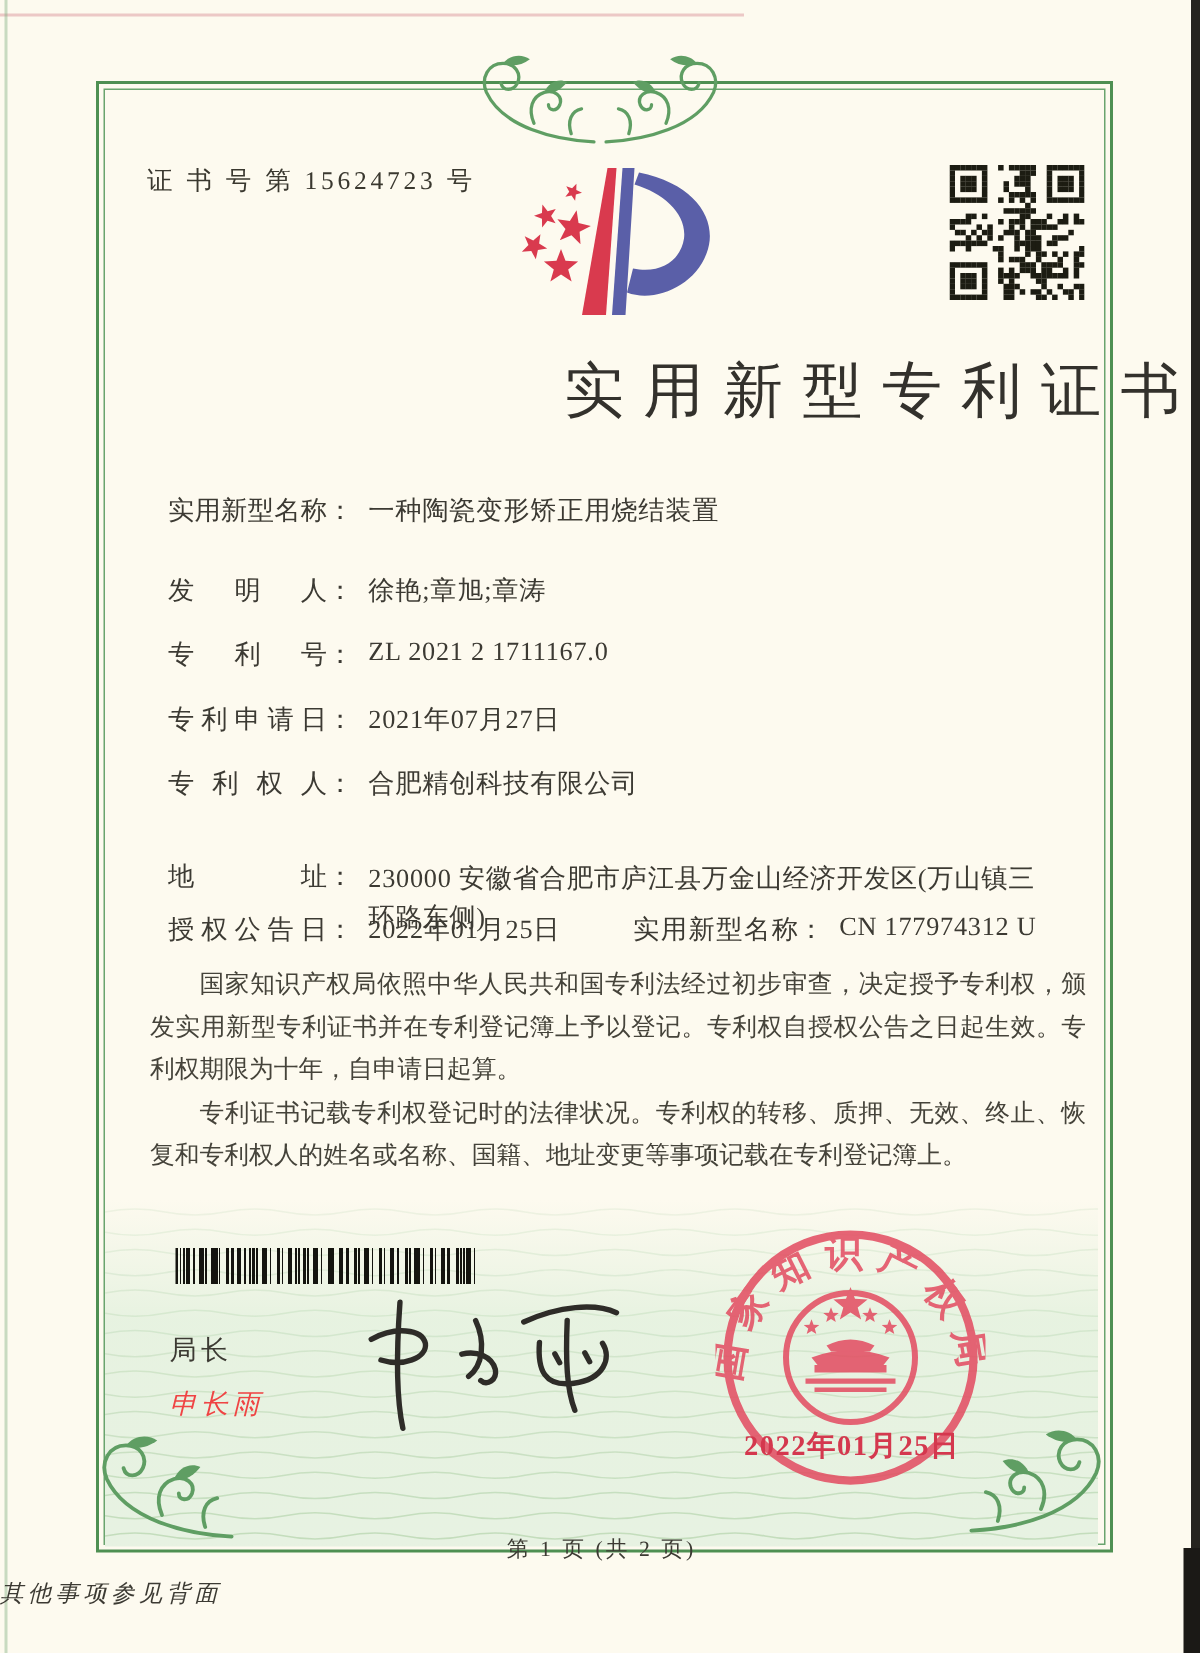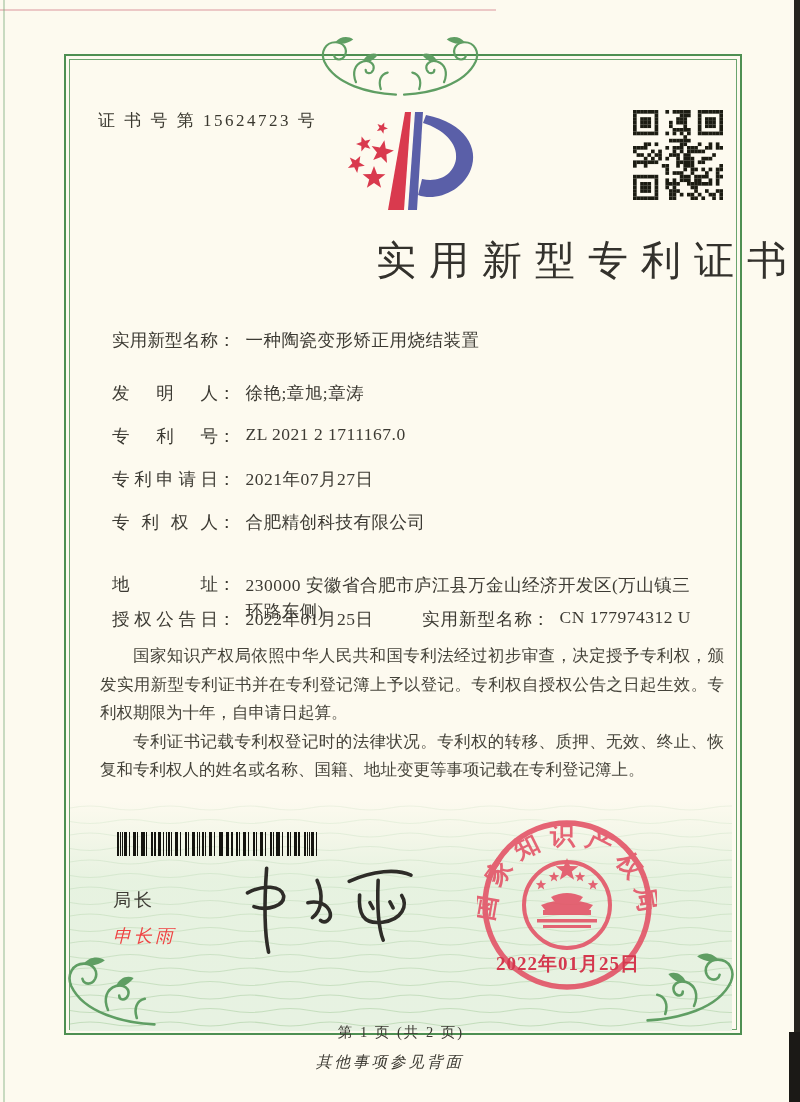--- a/index.html
+++ b/index.html
@@ -33,21 +33,21 @@
   .barcode{position:absolute;left:117px;top:832px;width:200px;height:24px;
     background:
       repeating-linear-gradient(90deg,#14140f 0 2px,transparent 2px 3px,#14140f 3px 4px,transparent 4px 7px,#14140f 7px 10px,transparent 10px 12px,#14140f 12px 13px,transparent 13px 17px),
       repeating-linear-gradient(90deg,transparent 0 5px,#14140f 5px 6px,transparent 6px 11px);}
   .commissioner-label{position:absolute;left:113px;top:888px;font-size:18px;color:#3c3a33;letter-spacing:3px;}
   .commissioner-name{position:absolute;left:113px;top:924px;font-size:18px;color:#ef4444;letter-spacing:3px;font-style:italic;}
   .signature{position:absolute;left:232px;top:852px;width:196px;height:108px;transform:rotate(-2deg);}
   .seal{position:absolute;left:477px;top:813px;width:180px;height:180px;opacity:.85;}
   .seal-date{position:absolute;left:478px;top:951px;width:180px;text-align:center;font-size:19px;color:#d4384e;letter-spacing:1px;font-weight:600;}
   .page-footer{position:absolute;left:64px;top:1003px;width:674px;text-align:center;font-size:14.5px;color:#3c3a33;letter-spacing:2px;margin-top:20px;}
-  .back-note{position:absolute;left:0;top:1052px;width:780px;text-align:center;font-size:15.5px;color:#3c3a33;font-style:italic;letter-spacing:3px;}
+  .back-note{position:absolute;left:0;top:1052px;width:780px;text-align:left;font-size:15.5px;color:#3c3a33;font-style:italic;letter-spacing:3px;}
 </style>
 </head>
 <body>
 
 <div class="page">
 
   <div class="edge-top"></div>
   <div class="edge-left"></div>
 
   <div class="frame">

